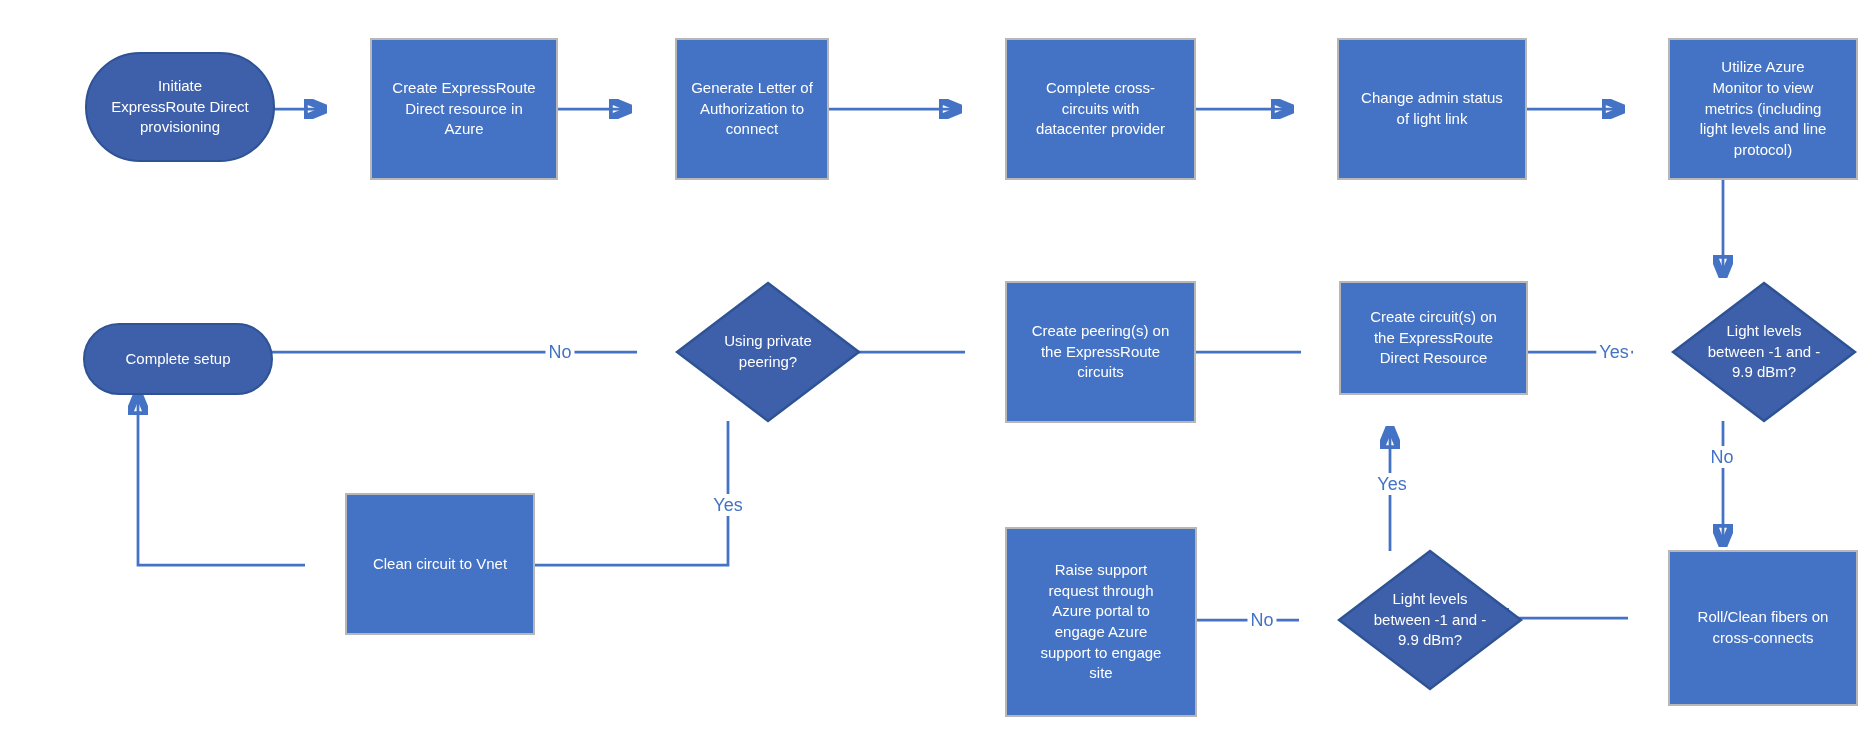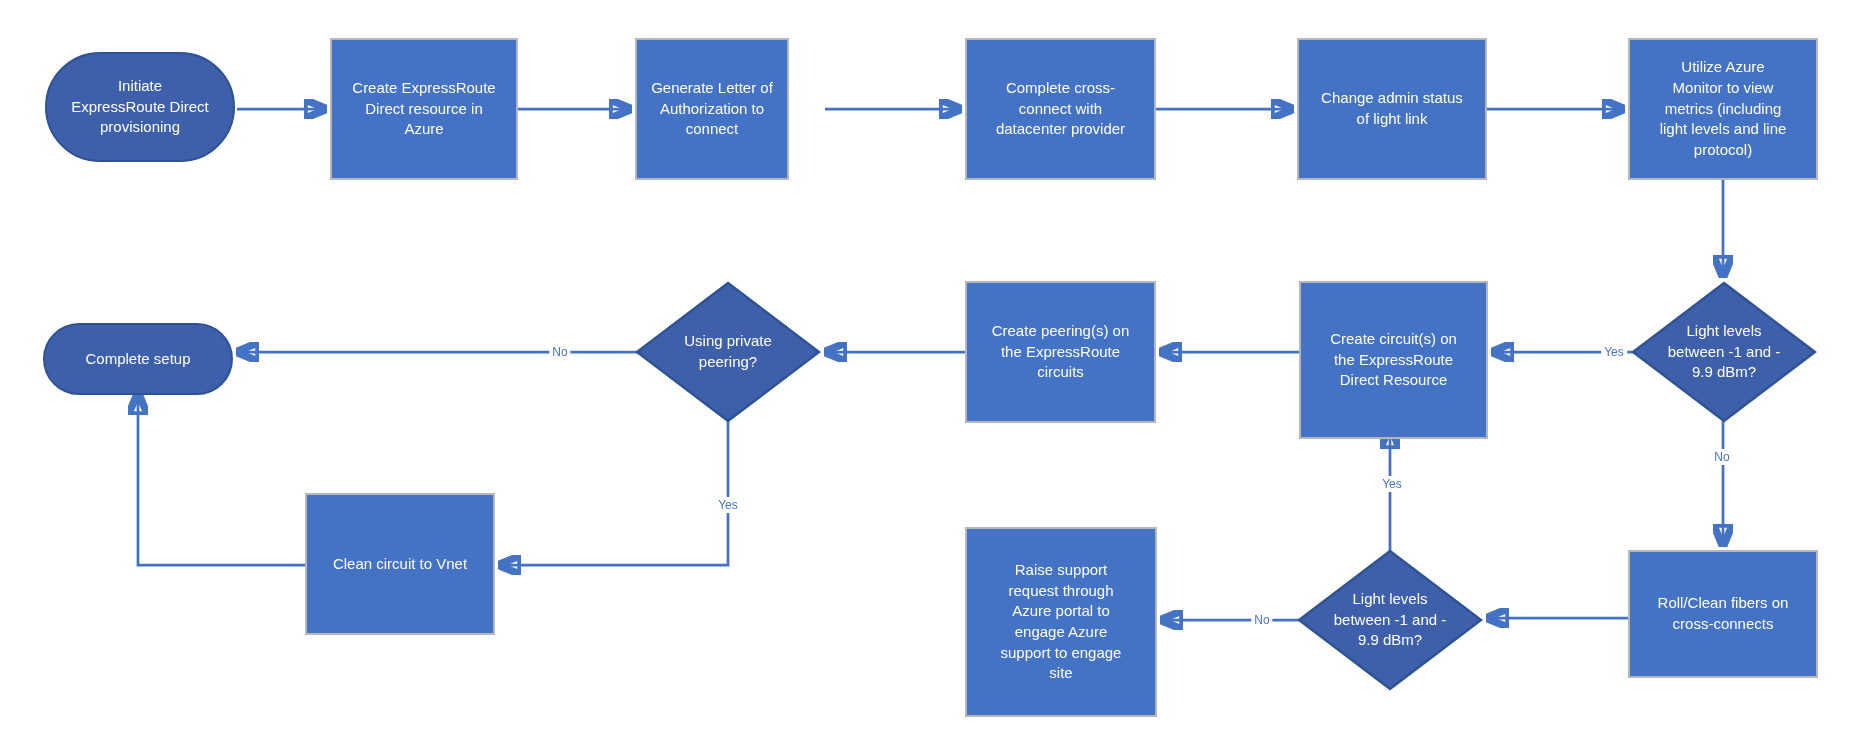--- a/index.html
+++ b/index.html
@@ -9,34 +9,34 @@
     --node-text:#FFFFFF; --background:#FFFFFF;
   }
   html,body{margin:0;padding:0;}
   body{
     width:1871px;height:736px;position:relative;overflow:hidden;
     background:var(--background);
     font-family:"Liberation Sans", sans-serif;
   }
   .connectors{position:absolute;left:0;top:0;z-index:1;}
   .connectors path{fill:none;stroke:var(--connector);stroke-width:2.75;}
-  .node{position:absolute;z-index:2;display:flex;align-items:center;justify-content:center;box-sizing:border-box;}
+  .node{position:absolute;z-index:2;display:flex;align-items:center;justify-content:center;box-sizing:border-box;margin-left:40px;}
   .node-label{
     color:var(--node-text);font-size:15px;line-height:1.38;text-align:center;
     white-space:pre-line;padding:2px 6px;position:relative;z-index:3;
   }
   .process{background:var(--box-fill);border:2px solid var(--box-border);}
   .terminator{background:var(--shape-fill);border:2px solid var(--shape-border);border-radius:999px;}
   .decision{background:transparent;border:none;}
   .diamond{position:absolute;left:0;top:0;width:100%;height:100%;z-index:1;}
   .diamond polygon{fill:var(--shape-fill);stroke:var(--shape-border);stroke-width:2.5;}
   .edge-label{
     position:absolute;z-index:4;transform:translate(-50%,-50%);
     background:var(--background);color:var(--edge-label);
-    font-size:12px;line-height:1;padding:2px 3px;
+    font-size:18px;line-height:1;padding:2px 3px;
   }
 </style>
 </head>
 <body>
 
 <svg class="connectors" width="1871" height="736" viewBox="0 0 1871 736">
   <defs>
     <marker id="arrowhead" markerWidth="8.5" markerHeight="7" refX="8" refY="3.5" orient="auto">
       <path d="M0,0 L8.5,3.5 L0,7 Z" fill="var(--connector)"></path>
     </marker>
@@ -72,21 +72,21 @@
 </div>
 
 <div class="node process" style="left:635px;top:38px;width:154px;height:142px">
   <div class="node-label">Generate Letter of
 Authorization to
 connect</div>
 </div>
 
 <div class="node process" style="left:965px;top:38px;width:191px;height:142px">
   <div class="node-label">Complete cross-
-connect with
+circuits with
 datacenter provider</div>
 </div>
 
 <div class="node process" style="left:1297px;top:38px;width:190px;height:142px">
   <div class="node-label">Change admin status
 of light link</div>
 </div>
 
 <div class="node process" style="left:1628px;top:38px;width:190px;height:142px">
   <div class="node-label">Utilize Azure
@@ -98,21 +98,21 @@
 
 <div class="node decision" style="left:1631px;top:281px;width:186px;height:142px">
   <svg class="diamond" viewBox="0 0 186 142" preserveAspectRatio="none">
     <polygon points="93,2 184,71 93,140 2,71"></polygon>
   </svg>
   <div class="node-label">Light levels
 between -1 and -
 9.9 dBm?</div>
 </div>
 
-<div class="node process" style="left:1299px;top:281px;width:189px;height:158px">
+<div class="node process" style="left:1299px;top:281px;width:189px;height:114px">
   <div class="node-label">Create circuit(s) on
 the ExpressRoute
 Direct Resource</div>
 </div>
 
 <div class="node process" style="left:965px;top:281px;width:191px;height:142px">
   <div class="node-label">Create peering(s) on
 the ExpressRoute
 circuits</div>
 </div>
@@ -126,21 +126,21 @@
 </div>
 
 <div class="node terminator" style="left:43px;top:323px;width:190px;height:72px">
   <div class="node-label">Complete setup</div>
 </div>
 
 <div class="node process" style="left:305px;top:493px;width:190px;height:142px">
   <div class="node-label">Clean circuit to Vnet</div>
 </div>
 
-<div class="node process" style="left:1628px;top:550px;width:190px;height:128px">
+<div class="node process" style="left:1628px;top:550px;width:190px;height:156px">
   <div class="node-label">Roll/Clean fibers on
 cross-connects</div>
 </div>
 
 <div class="node decision" style="left:1297px;top:549px;width:186px;height:142px">
   <svg class="diamond" viewBox="0 0 186 142" preserveAspectRatio="none">
     <polygon points="93,2 184,71 93,140 2,71"></polygon>
   </svg>
   <div class="node-label">Light levels
 between -1 and -

